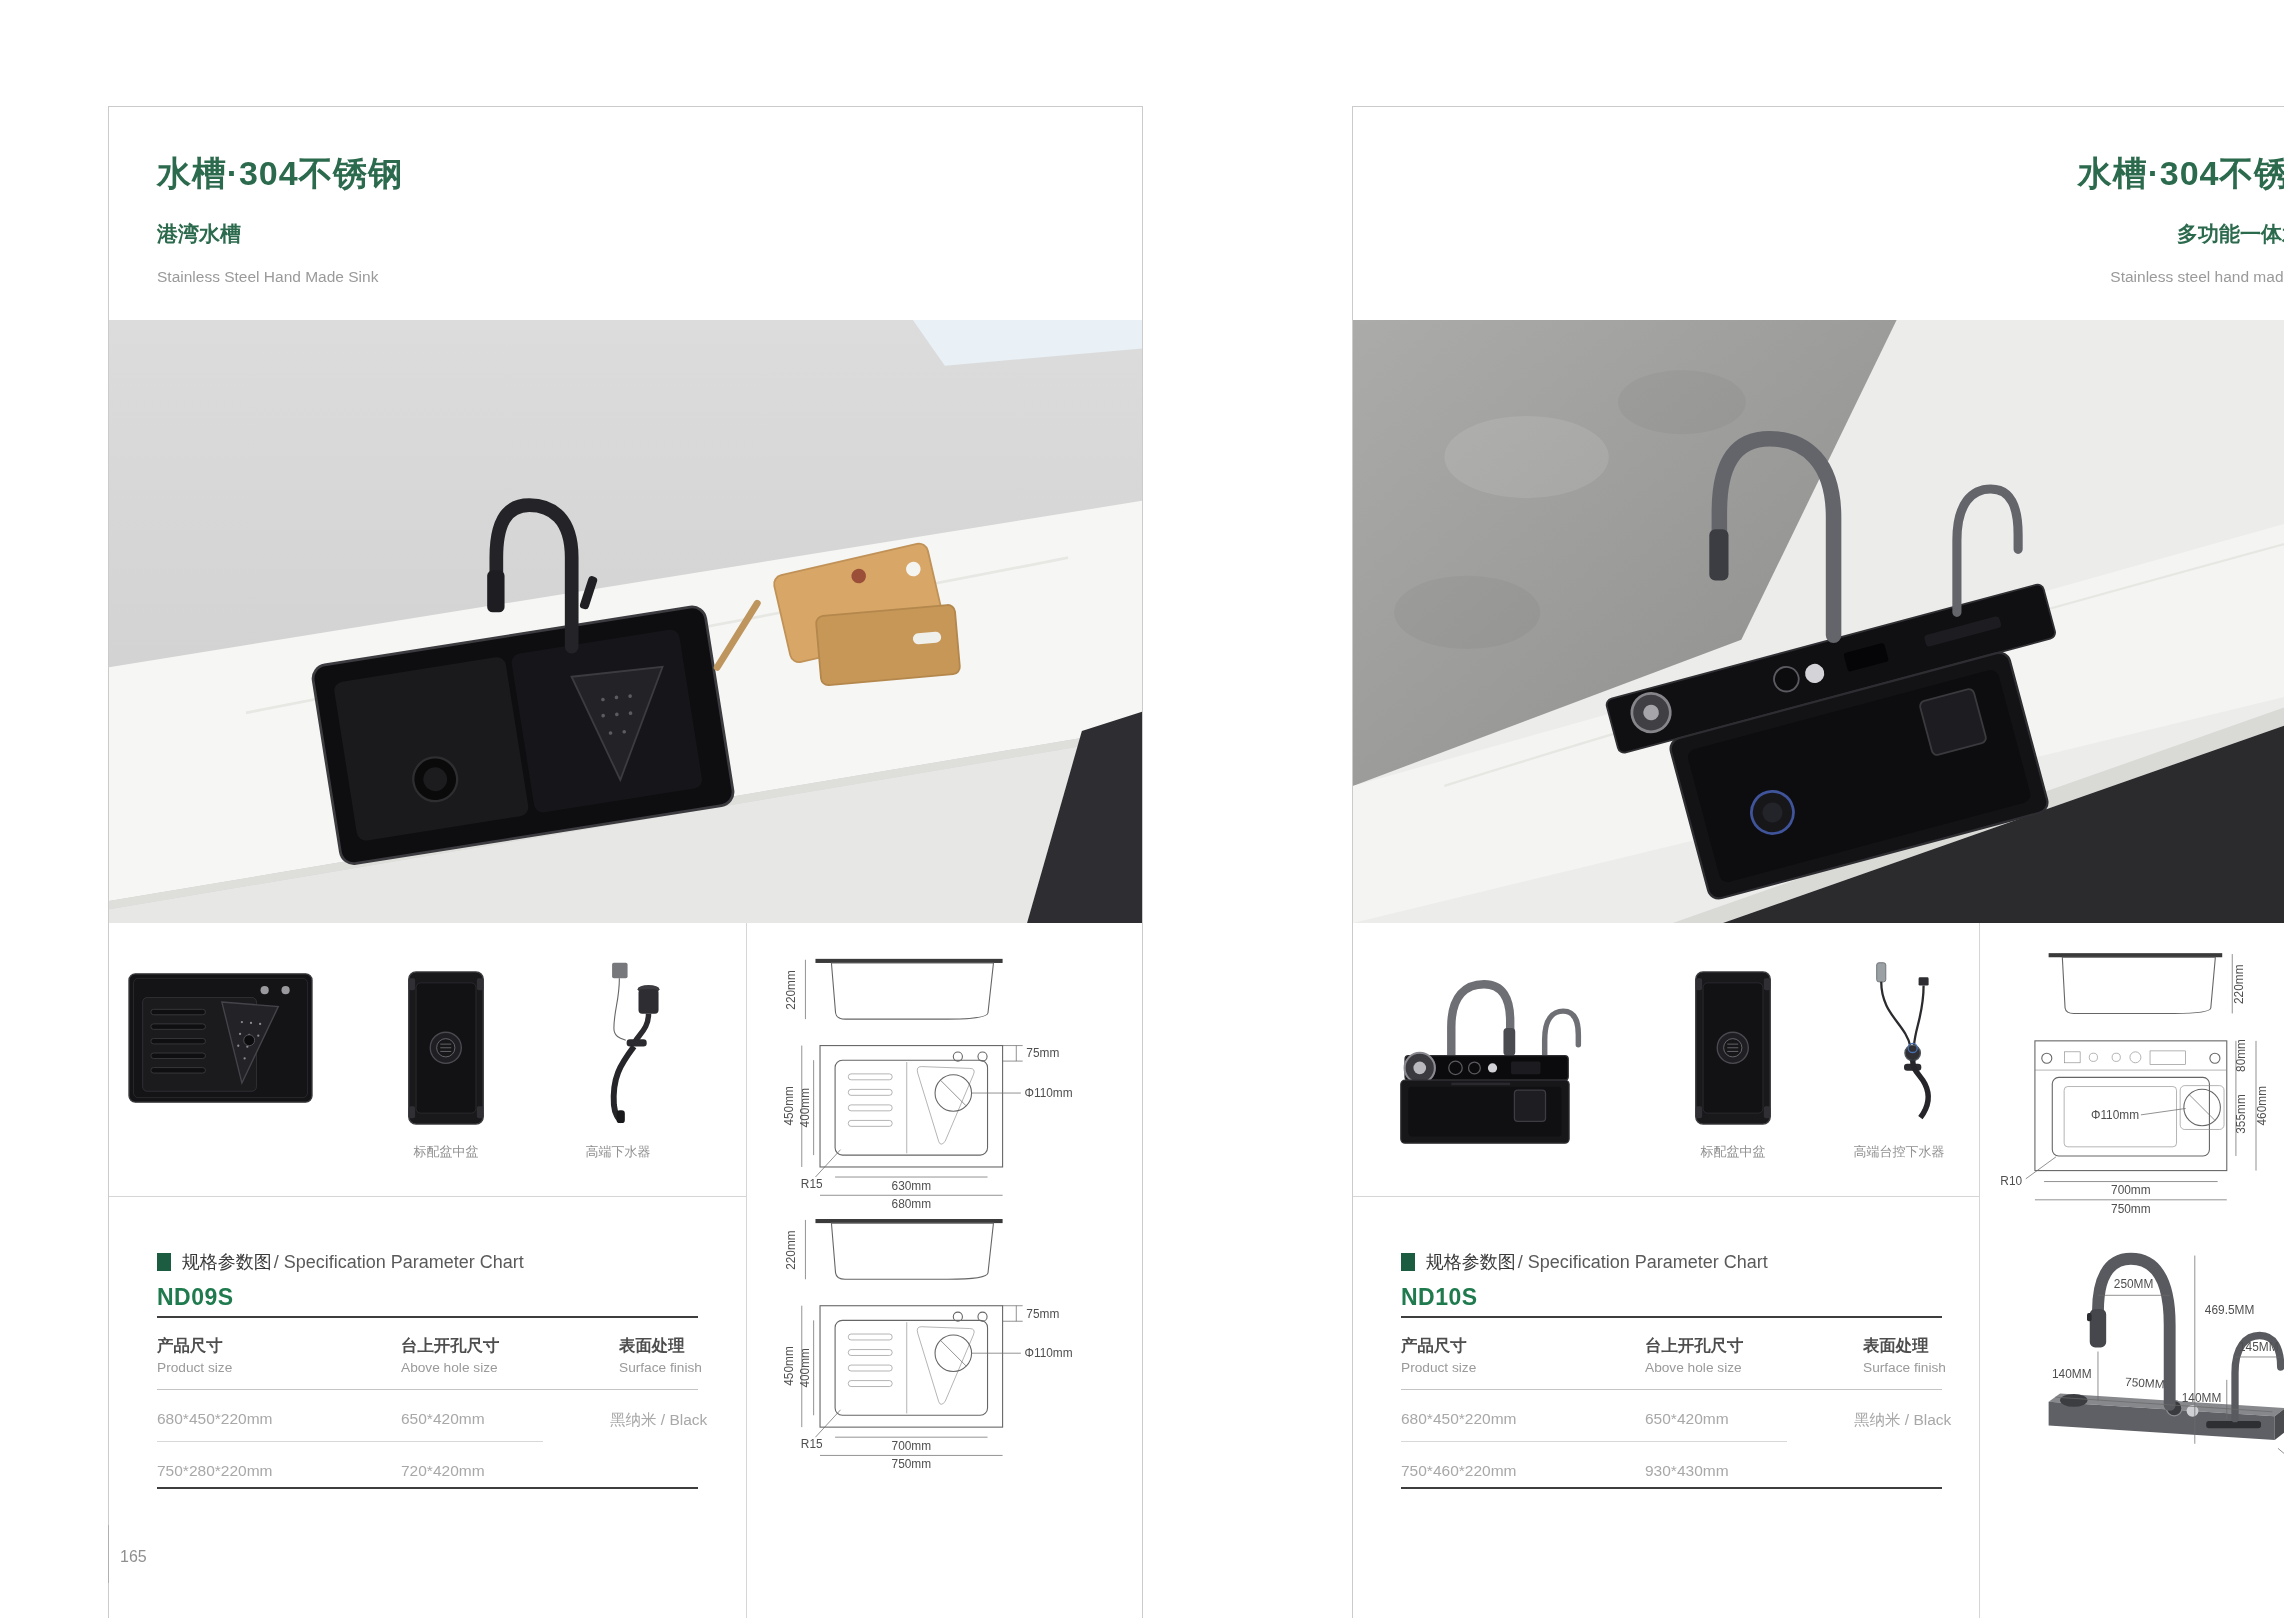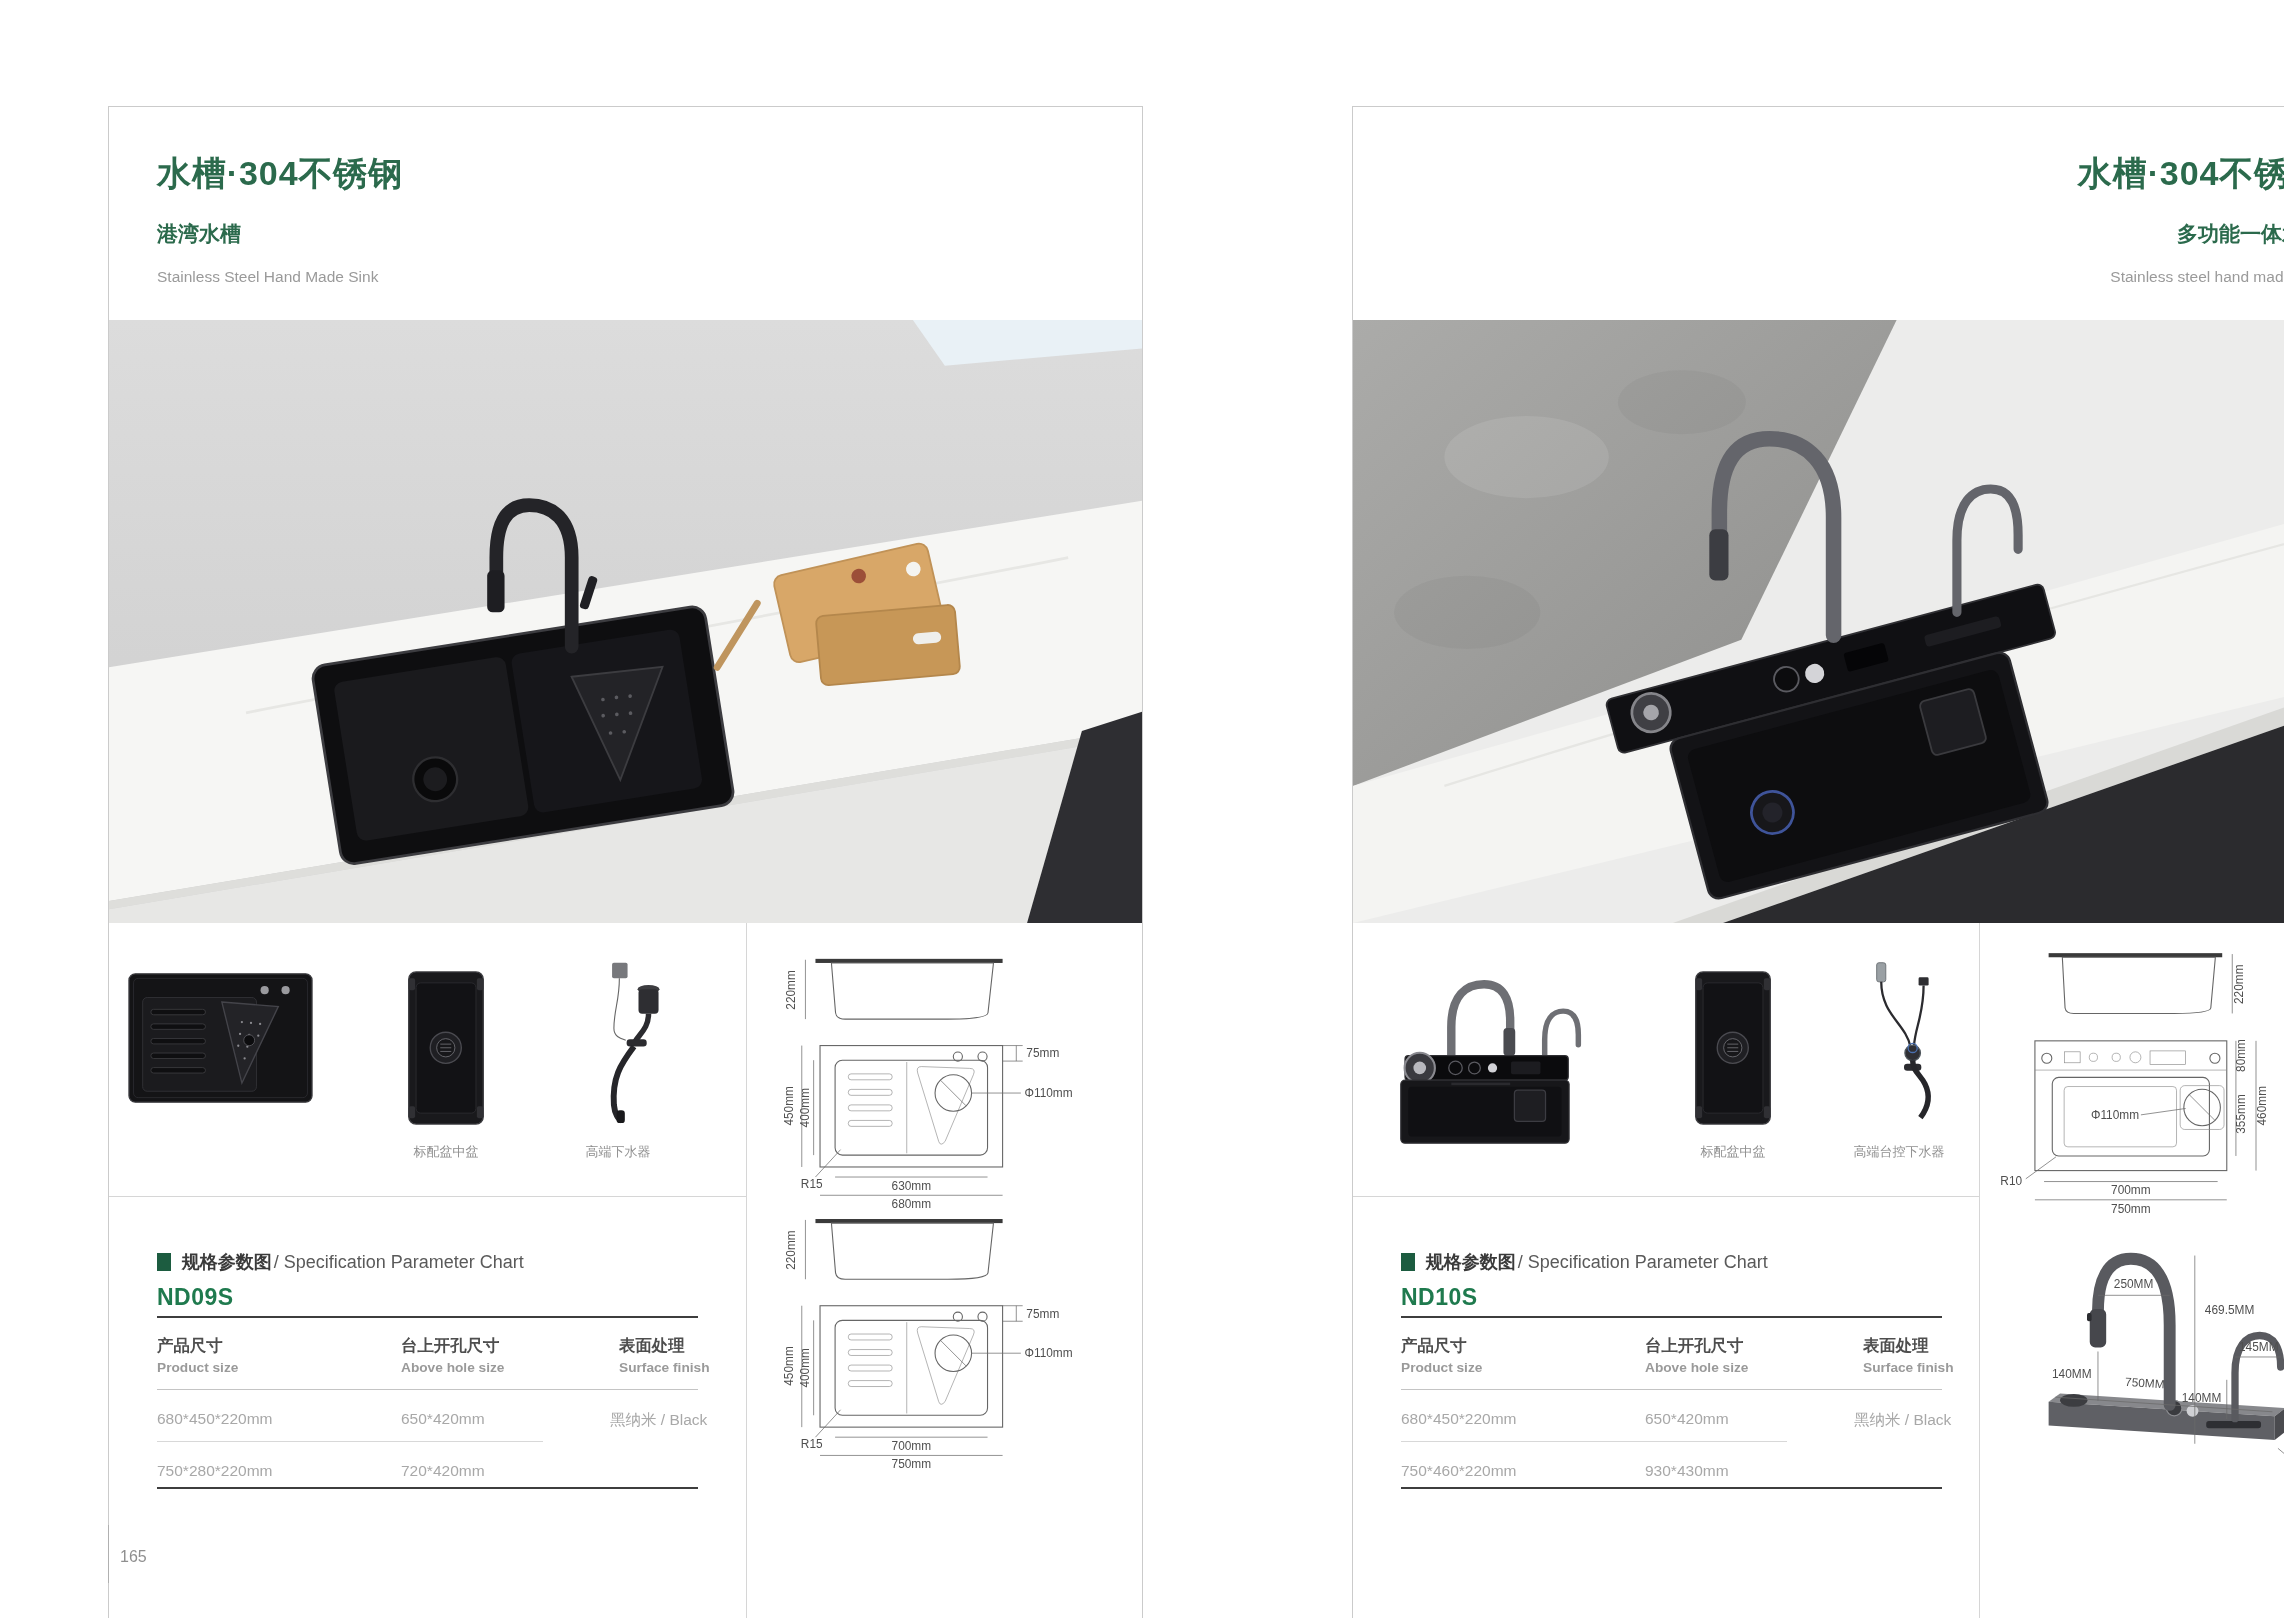--- a/index.html
+++ b/index.html
@@ -31,30 +31,30 @@
   .thumbs{position:absolute;left:0;top:0;height:273px}
   .card.l .thumbs{width:637px}
   .card.r .thumbs{width:626px}
   .thumb{position:absolute}
   .tlabel{position:absolute;top:220px;font-size:13px;color:#8f8f8f;white-space:nowrap;transform:translateX(-50%)}
   .spec{position:absolute;left:0;top:273px;bottom:0}
   .card.l .spec{width:637px}
   .card.r .spec{width:626px}
   .spec .titlerow{position:absolute;left:48px;top:54px;font-size:18px;color:var(--ink);white-space:nowrap}
   .spec .bullet{display:inline-block;width:13.7px;height:17.4px;background:var(--bullet-green);vertical-align:-2.7px;margin-right:11px}
-  .spec .cn{font-weight:bold;color:#3a3a3a}
+  .spec .cn{font-weight:normal;color:#3a3a3a}
   .spec .en{color:#5a5a5a;margin-left:2px;font-weight:normal}
   .spec .model{position:absolute;left:48px;top:88px;font-size:23px;font-weight:bold;color:var(--model-green);letter-spacing:0.5px}
   .rule{position:absolute;left:48px;width:541px}
   .rule.dark{height:1.8px;background:var(--ink)}
   .rule.mid{height:0.9px;background:#c4c4c4}
   .rule.thin{height:0.9px;background:#d8d8d8;width:386px}
   .rule.r1{top:120px}.rule.r2{top:193px}.rule.r3{top:245px}.rule.r4{top:291px;height:1.8px;background:var(--ink)}
   .hcell{position:absolute;font-size:16.4px;color:var(--head);font-weight:bold;white-space:nowrap}
-  .hen{position:absolute;font-size:13.7px;color:var(--en);font-weight:bold;white-space:nowrap}
+  .hen{position:absolute;font-size:13.7px;color:var(--en);font-weight:normal;white-space:nowrap}
   .vcell{position:absolute;font-size:15.5px;color:var(--val);white-space:nowrap}
   .c1{left:48px}.c2{left:292px}
   .hrow{top:139px}.henrow{top:164px}.vrow1{top:214px}.vrow2{top:266px}
   .drawcol{position:absolute;top:0;bottom:0;right:0}
   .card.l .drawcol{left:638px}
   .card.r .drawcol{left:627px}
   .drawcol svg{position:absolute;left:0;top:0}
   .pnline{position:absolute;top:1525px;height:58px;width:0.9px;background:#b0b0b0}
   .pn{position:absolute;top:1548px;font-size:16px;color:#8f8f8f}
   svg text{font-family:"Liberation Sans",sans-serif;fill:#4f4f4f;font-size:26px}

